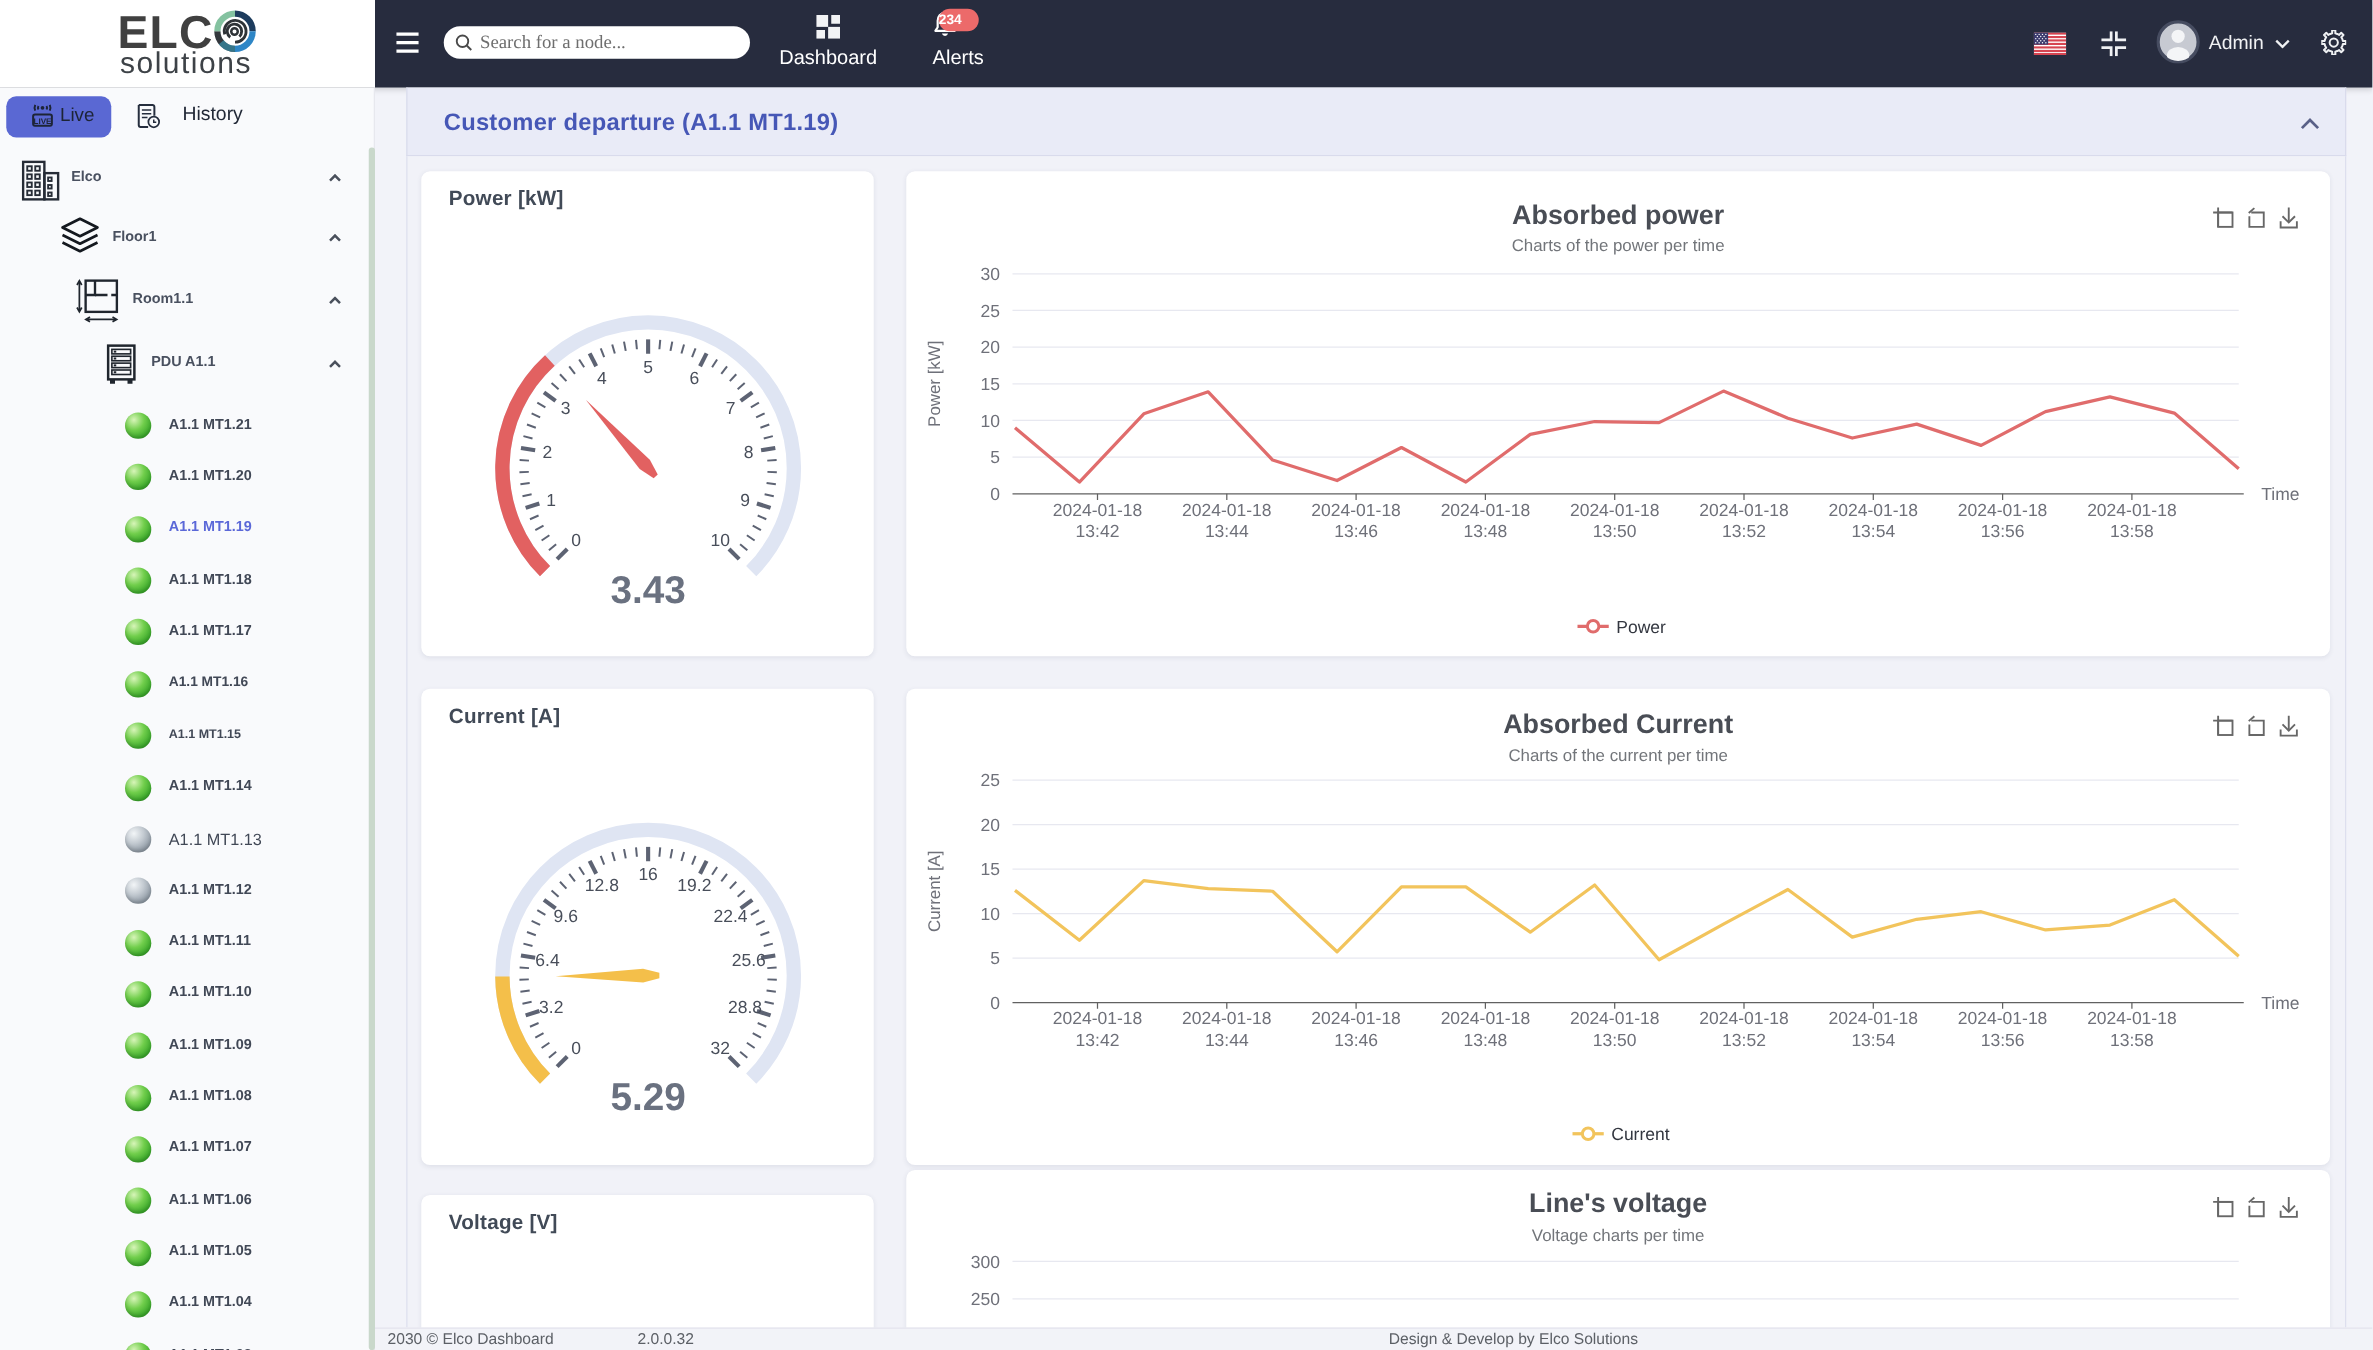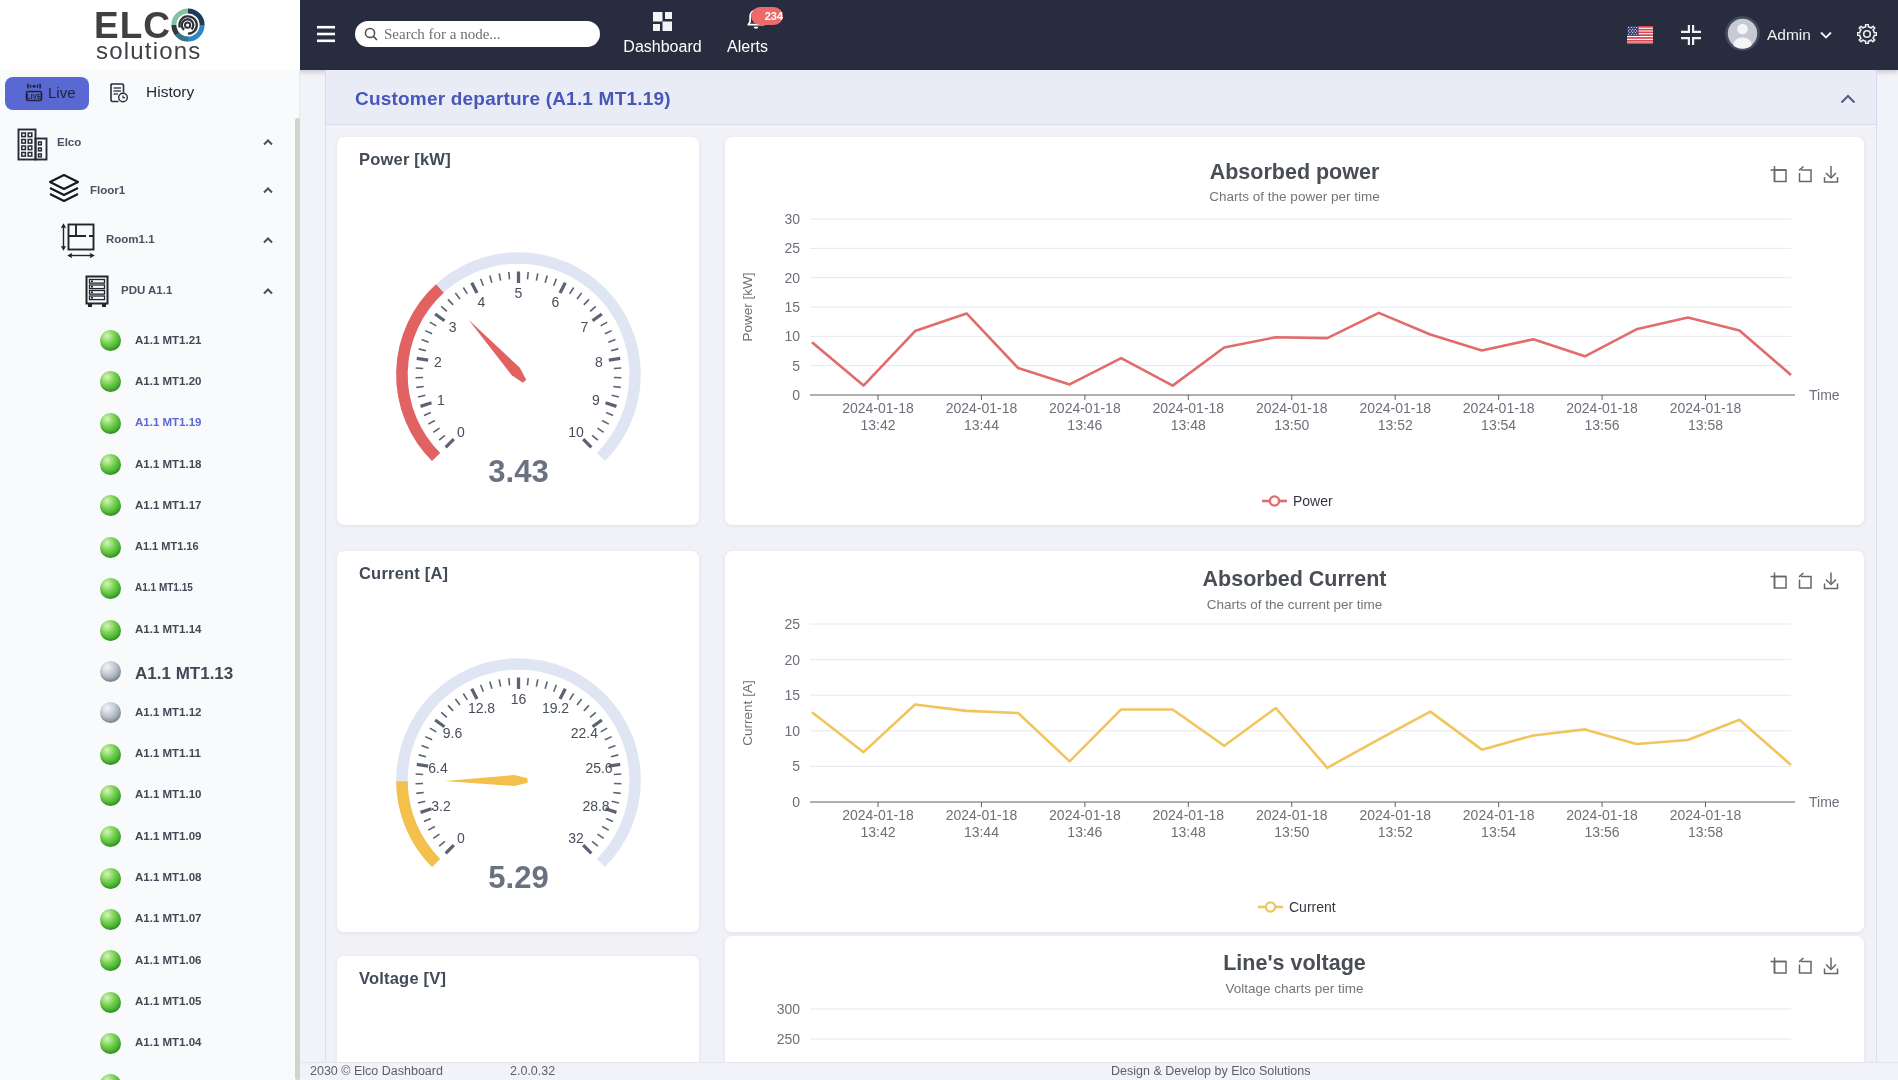--- a/index.html
+++ b/index.html
@@ -46,22 +46,22 @@
       <rect x="12" y="0" width="7" height="7"></rect>
       <rect x="0" y="12" width="7" height="7"></rect>
       <rect x="9.5" y="9.5" width="9.5" height="9.5"></rect>
     </g>
   </svg>
 <div class="abs" style="left:620px;top:38px;width:85px;text-align:center;font-size:16px;color:#fff">Dashboard</div>
 <svg class="abs" style="left:745px;top:8px" width="22" height="23" viewBox="0 0 24 25">
     <path d="M12,2.5 C8,2.5 5.6,5.5 5.6,9.3 L5.6,15 L3.6,18.2 L20.4,18.2 L18.4,15 L18.4,9.3 C18.4,5.5 16,2.5 12,2.5 Z" fill="none" stroke="#fff" stroke-width="1.9" stroke-linejoin="round"></path>
     <path d="M9.3,20.5 A2.8,2.8 0 0,0 14.7,20.5 Z" fill="#fff"></path>
   </svg>
-<div class="abs" style="left:751px;top:7px;width:32px;height:18px;background:#ec6a6a;border-radius:9px;color:#fff;font-size:11px;font-weight:bold;text-align:right;line-height:18px">234</div>
-<div class="abs" style="left:727px;top:38px;width:60px;text-align:left;font-size:16px;color:#fff">Alerts</div>
+<div class="abs" style="left:751px;top:7px;width:32px;height:18px;background:#ec6a6a;border-radius:9px;color:#fff;font-size:11px;font-weight:bold;text-align:left;line-height:18px">234</div>
+<div class="abs" style="left:727px;top:38px;width:60px;text-align:right;font-size:16px;color:#fff">Alerts</div>
 <svg class="abs" style="left:1627px;top:26px" width="26" height="18" viewBox="0 0 26 18">
 <rect width="26" height="18" fill="#fff"></rect>
 <g fill="#d64551">
       <rect y="0" width="26" height="1.7"></rect>
       <rect y="2.8" width="26" height="1.7"></rect>
       <rect y="5.5" width="26" height="1.7"></rect>
       <rect y="8.3" width="26" height="1.7"></rect>
       <rect y="11.1" width="26" height="1.7"></rect>
       <rect y="13.9" width="26" height="1.7"></rect>
       <rect y="16.3" width="26" height="1.7"></rect>
@@ -227,21 +227,21 @@
 <div class="abs" style="left:135px;top:457.55px;font-size:11.5px;font-weight:bold;color:#414856">A1.1 MT1.18</div>
 <div class="abs" style="left:100px;top:495.4px;width:21px;height:21px;border-radius:50%;background:radial-gradient(circle at 34% 28%, #d7f5b8 0%, #71ce4c 40%, #3daa2c 72%, #2a8c1e 100%);box-shadow:inset 0 -2px 3px rgba(0,0,0,.15)"></div>
 <div class="abs" style="left:135px;top:498.9px;font-size:11.5px;font-weight:bold;color:#414856">A1.1 MT1.17</div>
 <div class="abs" style="left:100px;top:536.8px;width:21px;height:21px;border-radius:50%;background:radial-gradient(circle at 34% 28%, #d7f5b8 0%, #71ce4c 40%, #3daa2c 72%, #2a8c1e 100%);box-shadow:inset 0 -2px 3px rgba(0,0,0,.15)"></div>
 <div class="abs" style="left:135px;top:540.25px;font-size:11px;font-weight:bold;color:#414856">A1.1 MT1.16</div>
 <div class="abs" style="left:100px;top:578.1px;width:21px;height:21px;border-radius:50%;background:radial-gradient(circle at 34% 28%, #d7f5b8 0%, #71ce4c 40%, #3daa2c 72%, #2a8c1e 100%);box-shadow:inset 0 -2px 3px rgba(0,0,0,.15)"></div>
 <div class="abs" style="left:135px;top:581.6px;font-size:10px;font-weight:bold;color:#414856">A1.1 MT1.15</div>
 <div class="abs" style="left:100px;top:619.5px;width:21px;height:21px;border-radius:50%;background:radial-gradient(circle at 34% 28%, #d7f5b8 0%, #71ce4c 40%, #3daa2c 72%, #2a8c1e 100%);box-shadow:inset 0 -2px 3px rgba(0,0,0,.15)"></div>
 <div class="abs" style="left:135px;top:622.95px;font-size:11.5px;font-weight:bold;color:#414856">A1.1 MT1.14</div>
 <div class="abs" style="left:100px;top:660.8px;width:21px;height:21px;border-radius:50%;background:radial-gradient(circle at 34% 28%, #f2f5f7 0%, #c3cad1 38%, #97a1ab 68%, #737e89 100%);box-shadow:inset 0 -2px 3px rgba(0,0,0,.15)"></div>
-<div class="abs" style="left:135px;top:664.3px;font-size:17px;font-weight:bold;color:#414856">A1.1 MT1.13</div>
+<div class="abs" style="left:135px;top:664.3px;font-size:13px;font-weight:normal;color:#414856">A1.1 MT1.13</div>
 <div class="abs" style="left:100px;top:702.2px;width:21px;height:21px;border-radius:50%;background:radial-gradient(circle at 34% 28%, #f2f5f7 0%, #c3cad1 38%, #97a1ab 68%, #737e89 100%);box-shadow:inset 0 -2px 3px rgba(0,0,0,.15)"></div>
 <div class="abs" style="left:135px;top:705.6500000000001px;font-size:11.5px;font-weight:bold;color:#414856">A1.1 MT1.12</div>
 <div class="abs" style="left:100px;top:743.5px;width:21px;height:21px;border-radius:50%;background:radial-gradient(circle at 34% 28%, #d7f5b8 0%, #71ce4c 40%, #3daa2c 72%, #2a8c1e 100%);box-shadow:inset 0 -2px 3px rgba(0,0,0,.15)"></div>
 <div class="abs" style="left:135px;top:747.0px;font-size:11.5px;font-weight:bold;color:#414856">A1.1 MT1.11</div>
 <div class="abs" style="left:100px;top:784.9px;width:21px;height:21px;border-radius:50%;background:radial-gradient(circle at 34% 28%, #d7f5b8 0%, #71ce4c 40%, #3daa2c 72%, #2a8c1e 100%);box-shadow:inset 0 -2px 3px rgba(0,0,0,.15)"></div>
 <div class="abs" style="left:135px;top:788.35px;font-size:11.5px;font-weight:bold;color:#414856">A1.1 MT1.10</div>
 <div class="abs" style="left:100px;top:826.2px;width:21px;height:21px;border-radius:50%;background:radial-gradient(circle at 34% 28%, #d7f5b8 0%, #71ce4c 40%, #3daa2c 72%, #2a8c1e 100%);box-shadow:inset 0 -2px 3px rgba(0,0,0,.15)"></div>
 <div class="abs" style="left:135px;top:829.7px;font-size:11.5px;font-weight:bold;color:#414856">A1.1 MT1.09</div>
 <div class="abs" style="left:100px;top:867.6px;width:21px;height:21px;border-radius:50%;background:radial-gradient(circle at 34% 28%, #d7f5b8 0%, #71ce4c 40%, #3daa2c 72%, #2a8c1e 100%);box-shadow:inset 0 -2px 3px rgba(0,0,0,.15)"></div>
 <div class="abs" style="left:135px;top:871.0500000000001px;font-size:11.5px;font-weight:bold;color:#414856">A1.1 MT1.08</div>

